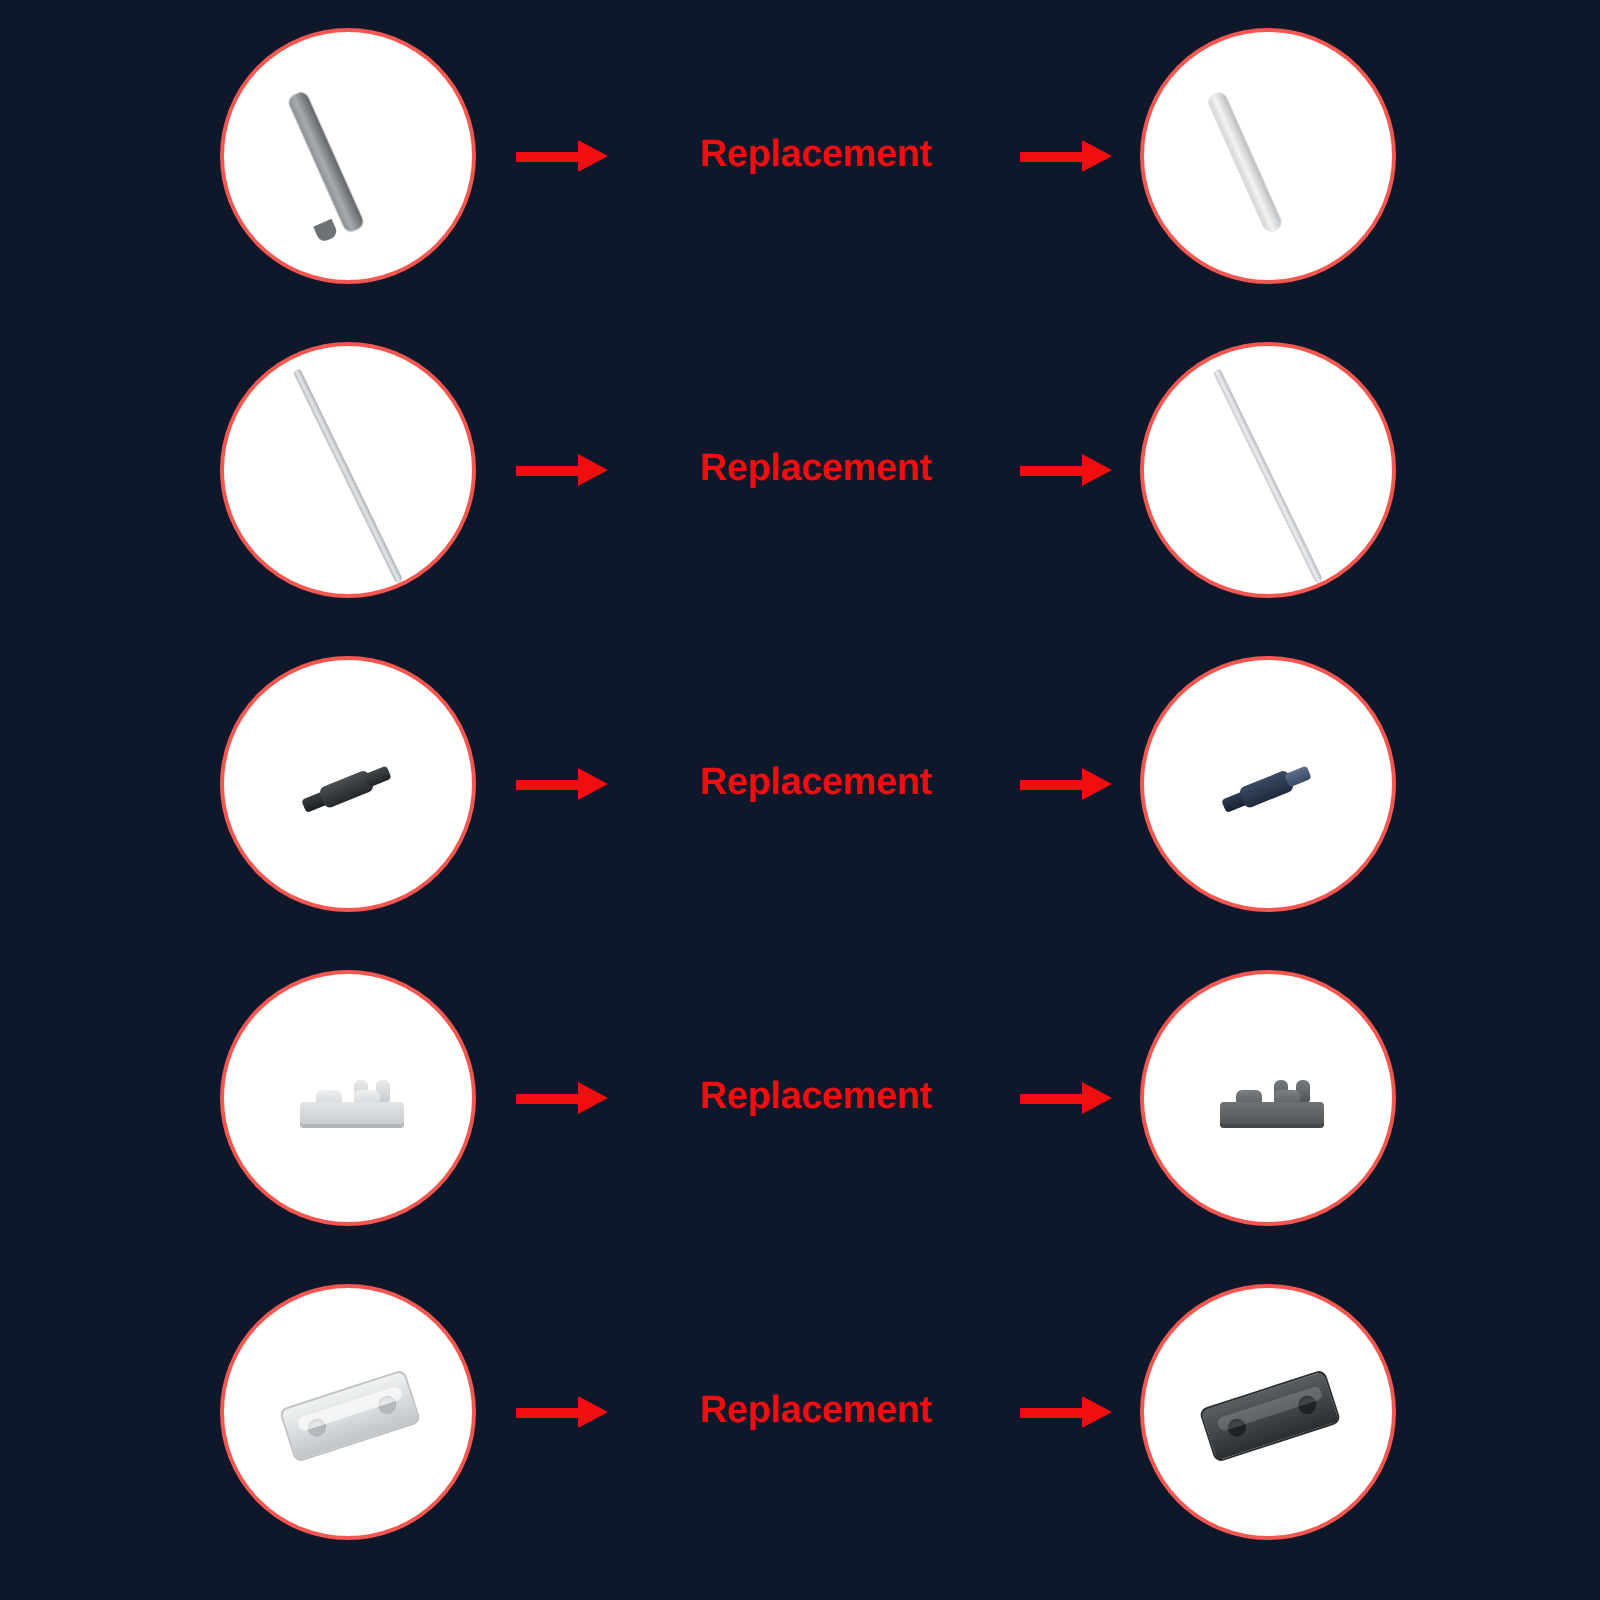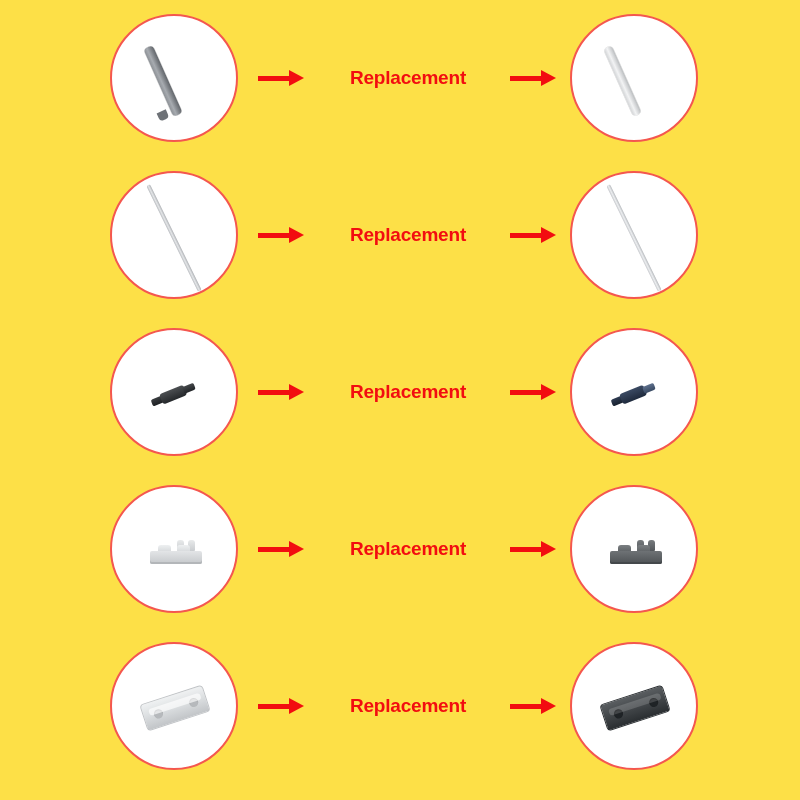--- a/index.html
+++ b/index.html
@@ -10,21 +10,21 @@
   body {
     width: 800px;
     height: 800px;
     font-family: "Liberation Sans", sans-serif;
     overflow: hidden;
   }
   #sheet {
     position: relative;
     width: 800px;
     height: 800px;
-    background: #fde047;
+    background: #0f172a;
   }
   .row {
     position: absolute;
     left: 0;
     width: 800px;
     height: 157px;
     display: flex;
     align-items: center;
   }
   

